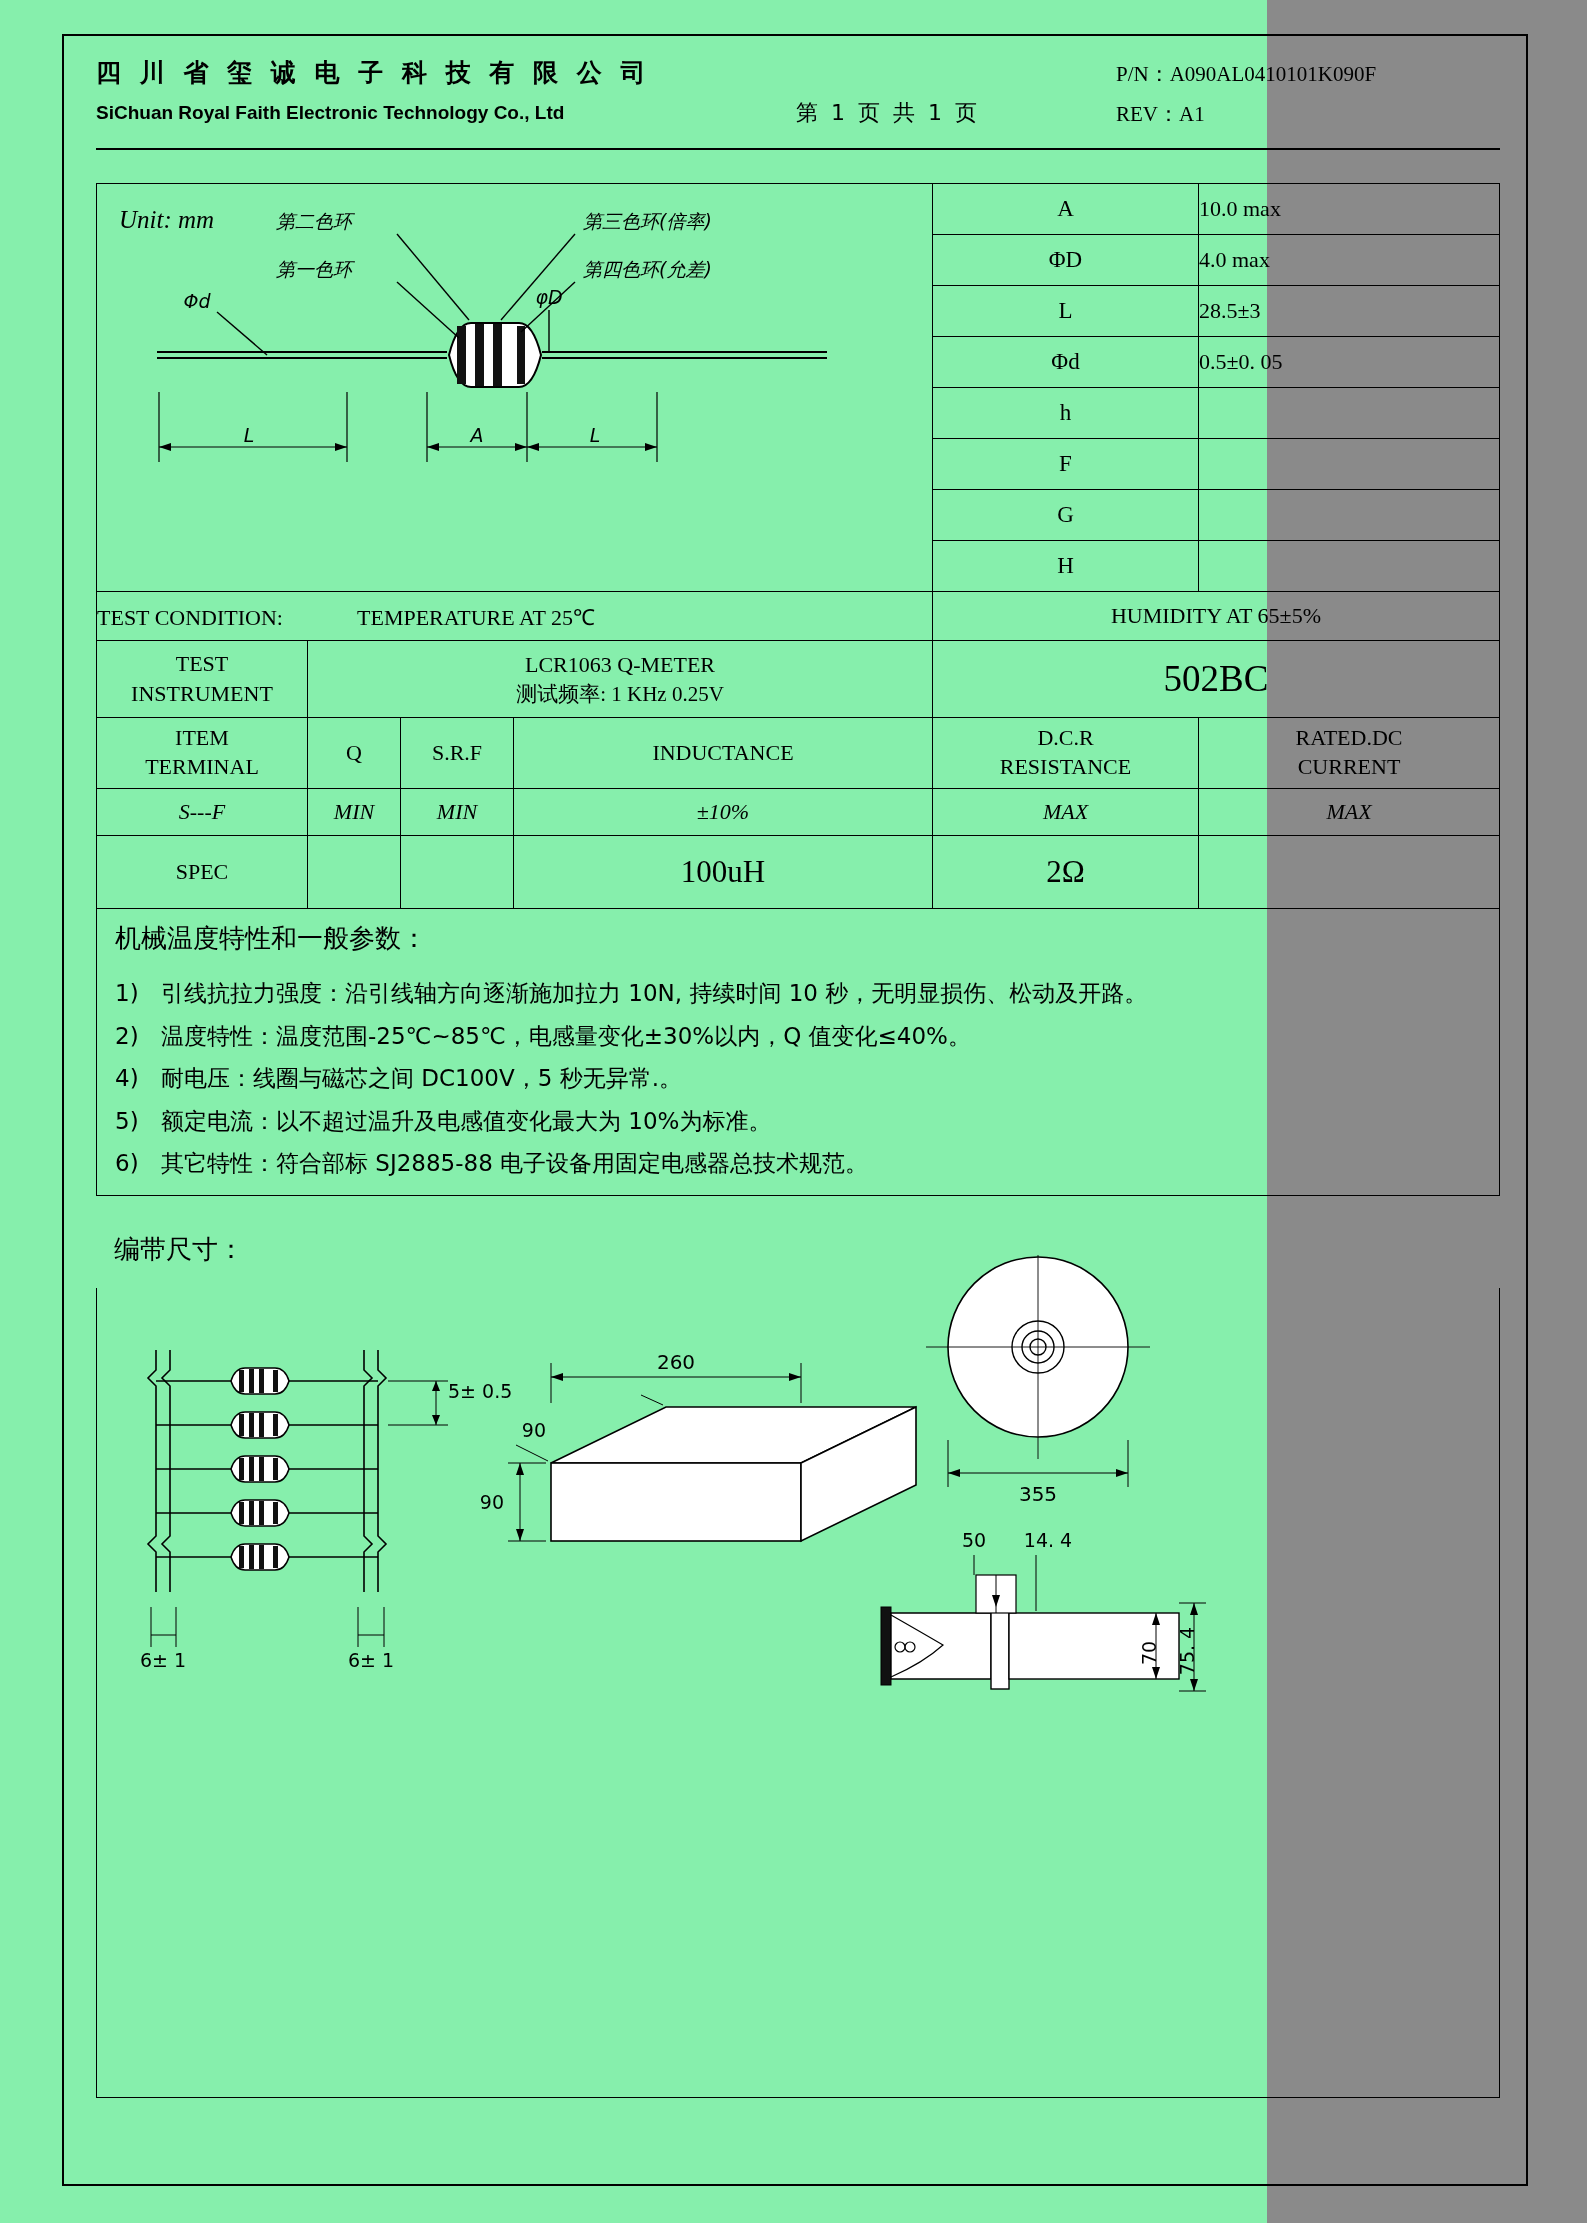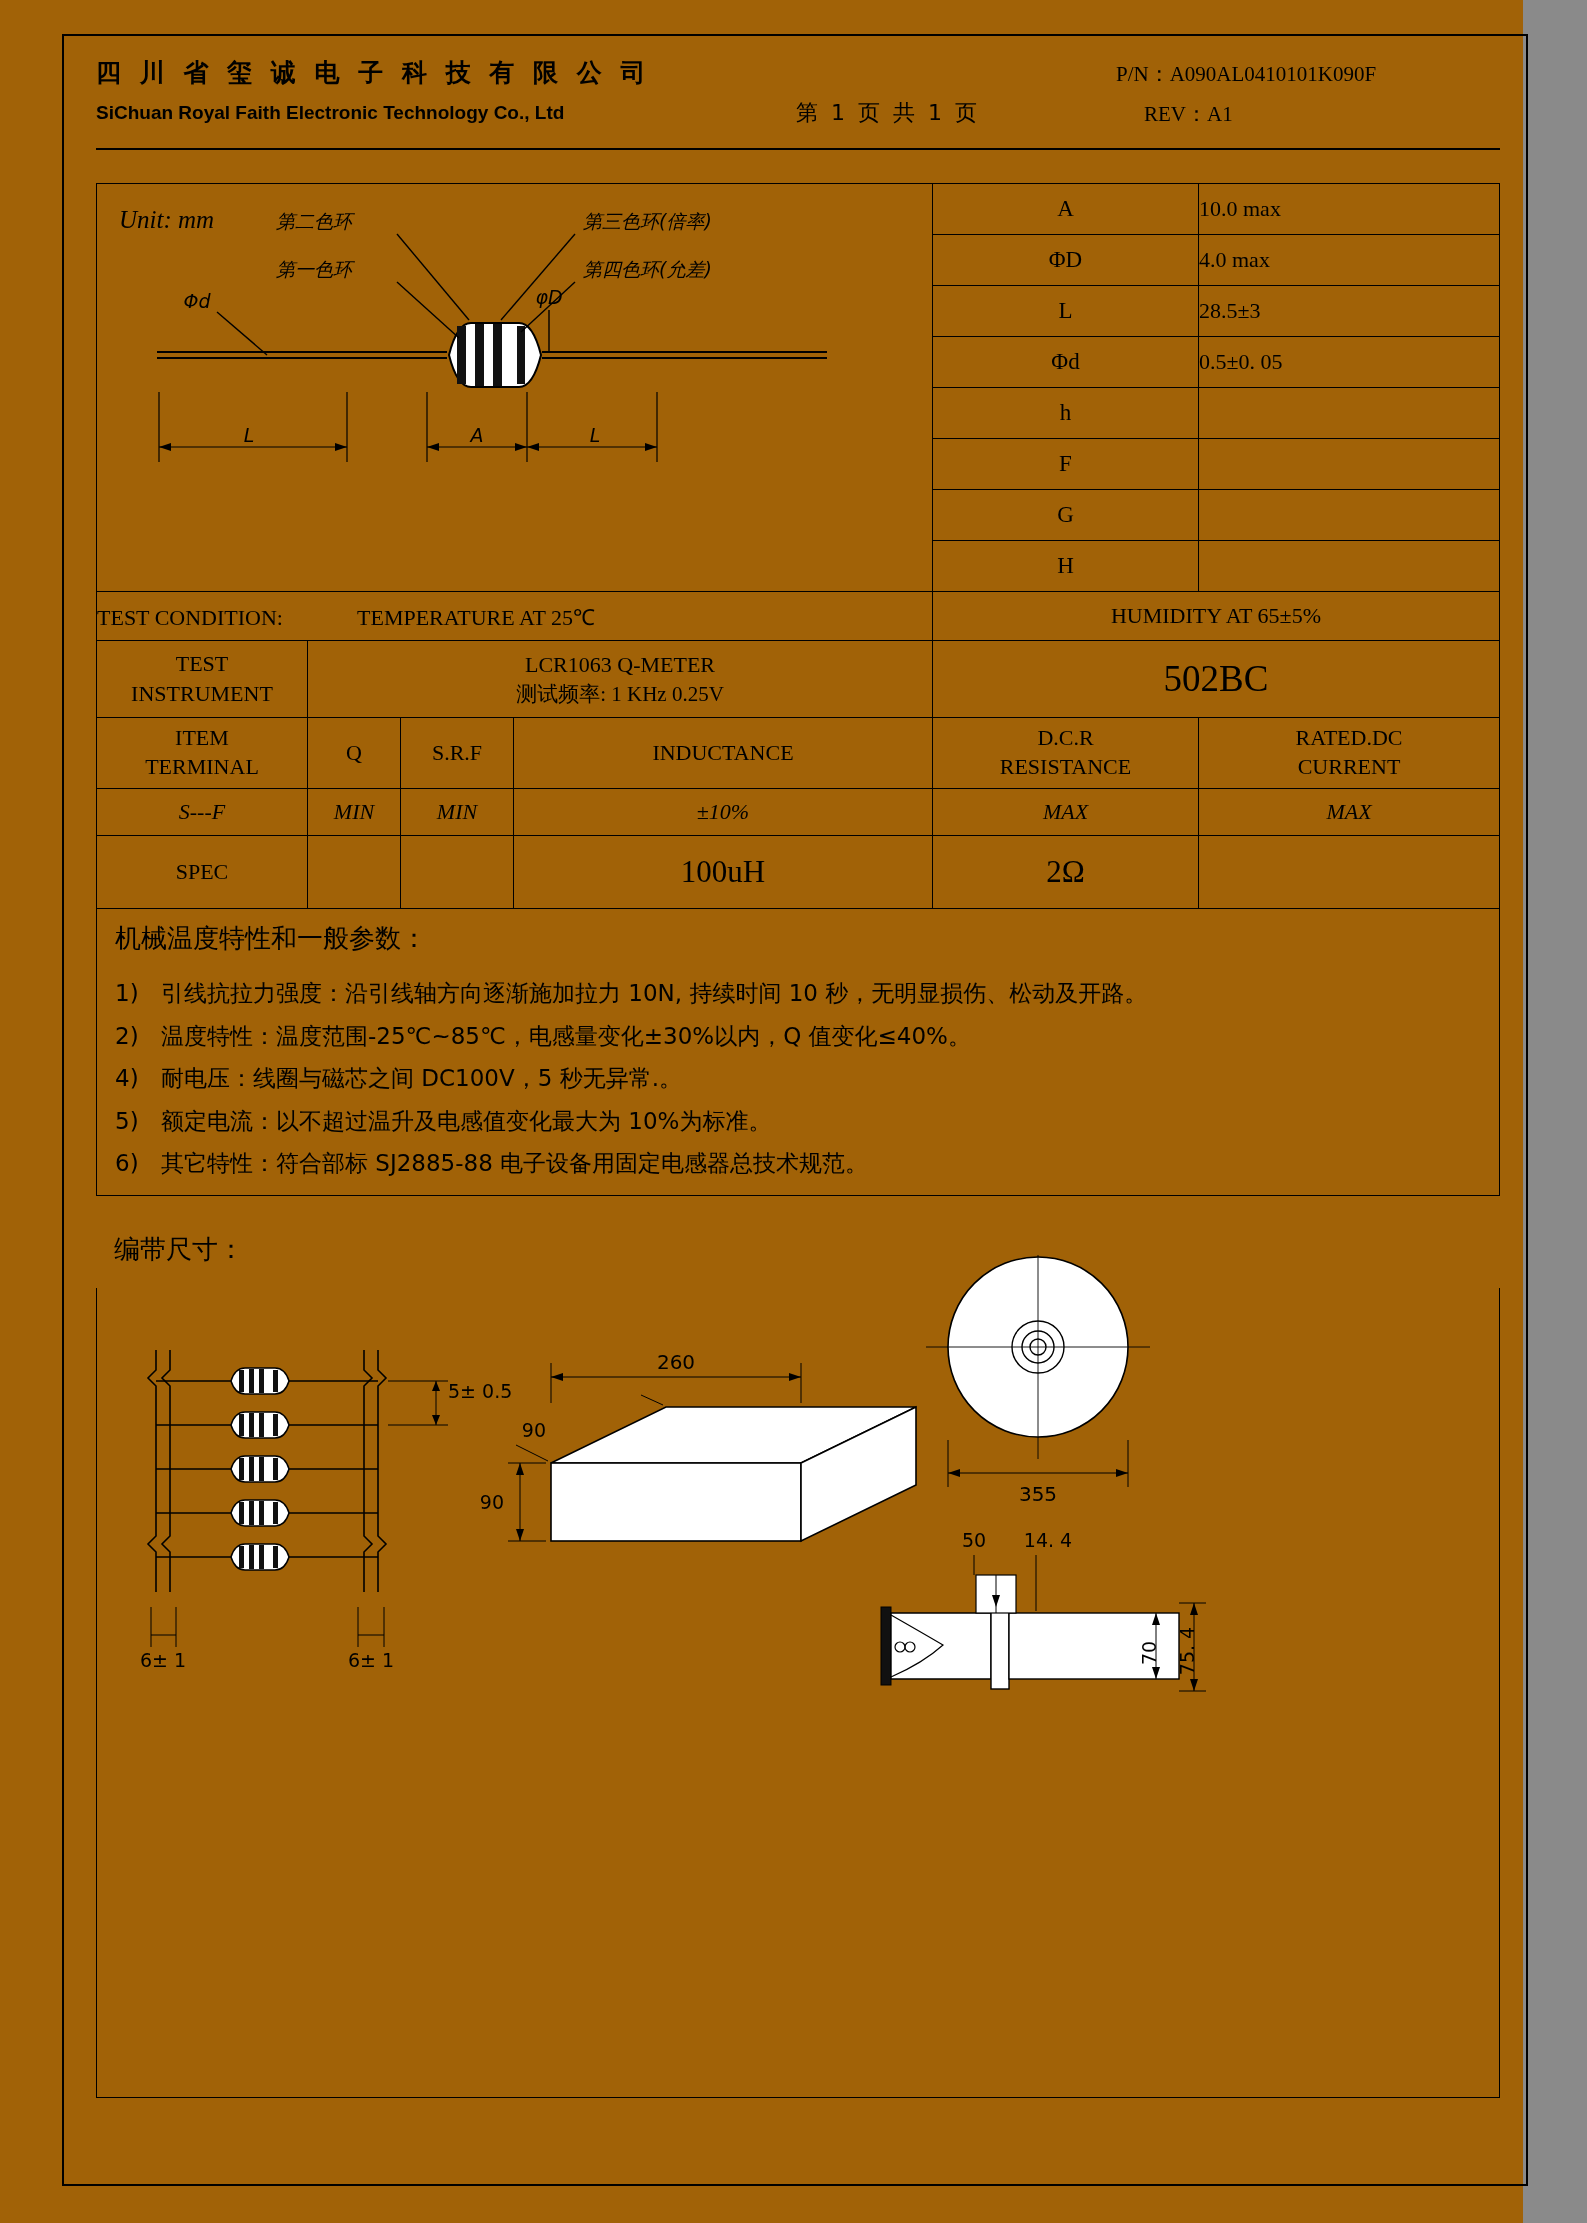--- a/index.html
+++ b/index.html
@@ -1,18 +1,18 @@
 <!DOCTYPE html>
 <html><head>
 <meta charset="utf-8">
 <style>
   html,body{margin:0;padding:0;background:#8a8a8a;}
   body{font-family:"Liberation Serif", serif;}
   .page{
-    width:1523px;height:2223px;background:#a16207;position:relative;
+    width:1267px;height:2223px;background:#86efac;position:relative;
     box-sizing:border-box;
   }
   .sheet{
     position:absolute;left:62px;top:34px;width:1466px;height:2152px;
     border:2px solid #000;box-sizing:border-box;
   }
   
   .hdr{position:absolute;left:96px;top:56px;width:1404px;height:90px;}
   .hdr-cn{
     position:absolute;left:0;top:0;font-size:25px;font-weight:bold;
@@ -20,21 +20,21 @@
   }
   .hdr-en{
     position:absolute;left:0;top:46px;font-size:19px;font-weight:bold;
     font-family:"Liberation Sans", sans-serif;
   }
   .hdr-page{
     position:absolute;left:700px;top:42px;font-size:22px;letter-spacing:3px;
     font-family:"DejaVu Sans", sans-serif;
   }
   .hdr-pn{position:absolute;left:1020px;top:4px;font-size:21px;font-family:"Liberation Serif",serif;}
-  .hdr-rev{position:absolute;left:1020px;top:44px;font-size:21px;font-family:"Liberation Serif",serif;margin-left:28px;}
+  .hdr-rev{position:absolute;left:1020px;top:44px;font-size:21px;font-family:"Liberation Serif",serif;}
   .hdr-rule{position:absolute;left:96px;top:148px;width:1404px;height:2px;background:#000;}
 
   
   .tbl{position:absolute;left:96px;top:183px;width:1404px;border-collapse:collapse;}
   .tbl td{border:1px solid #000;padding:0;vertical-align:middle;}
   .c{text-align:center;}
 
   .unitbox{position:relative;height:392px;font-style:italic;}
   .unit-label{position:absolute;left:22px;top:14px;font-size:25px;}
   .dimname{font-size:23px;height:50px;}

